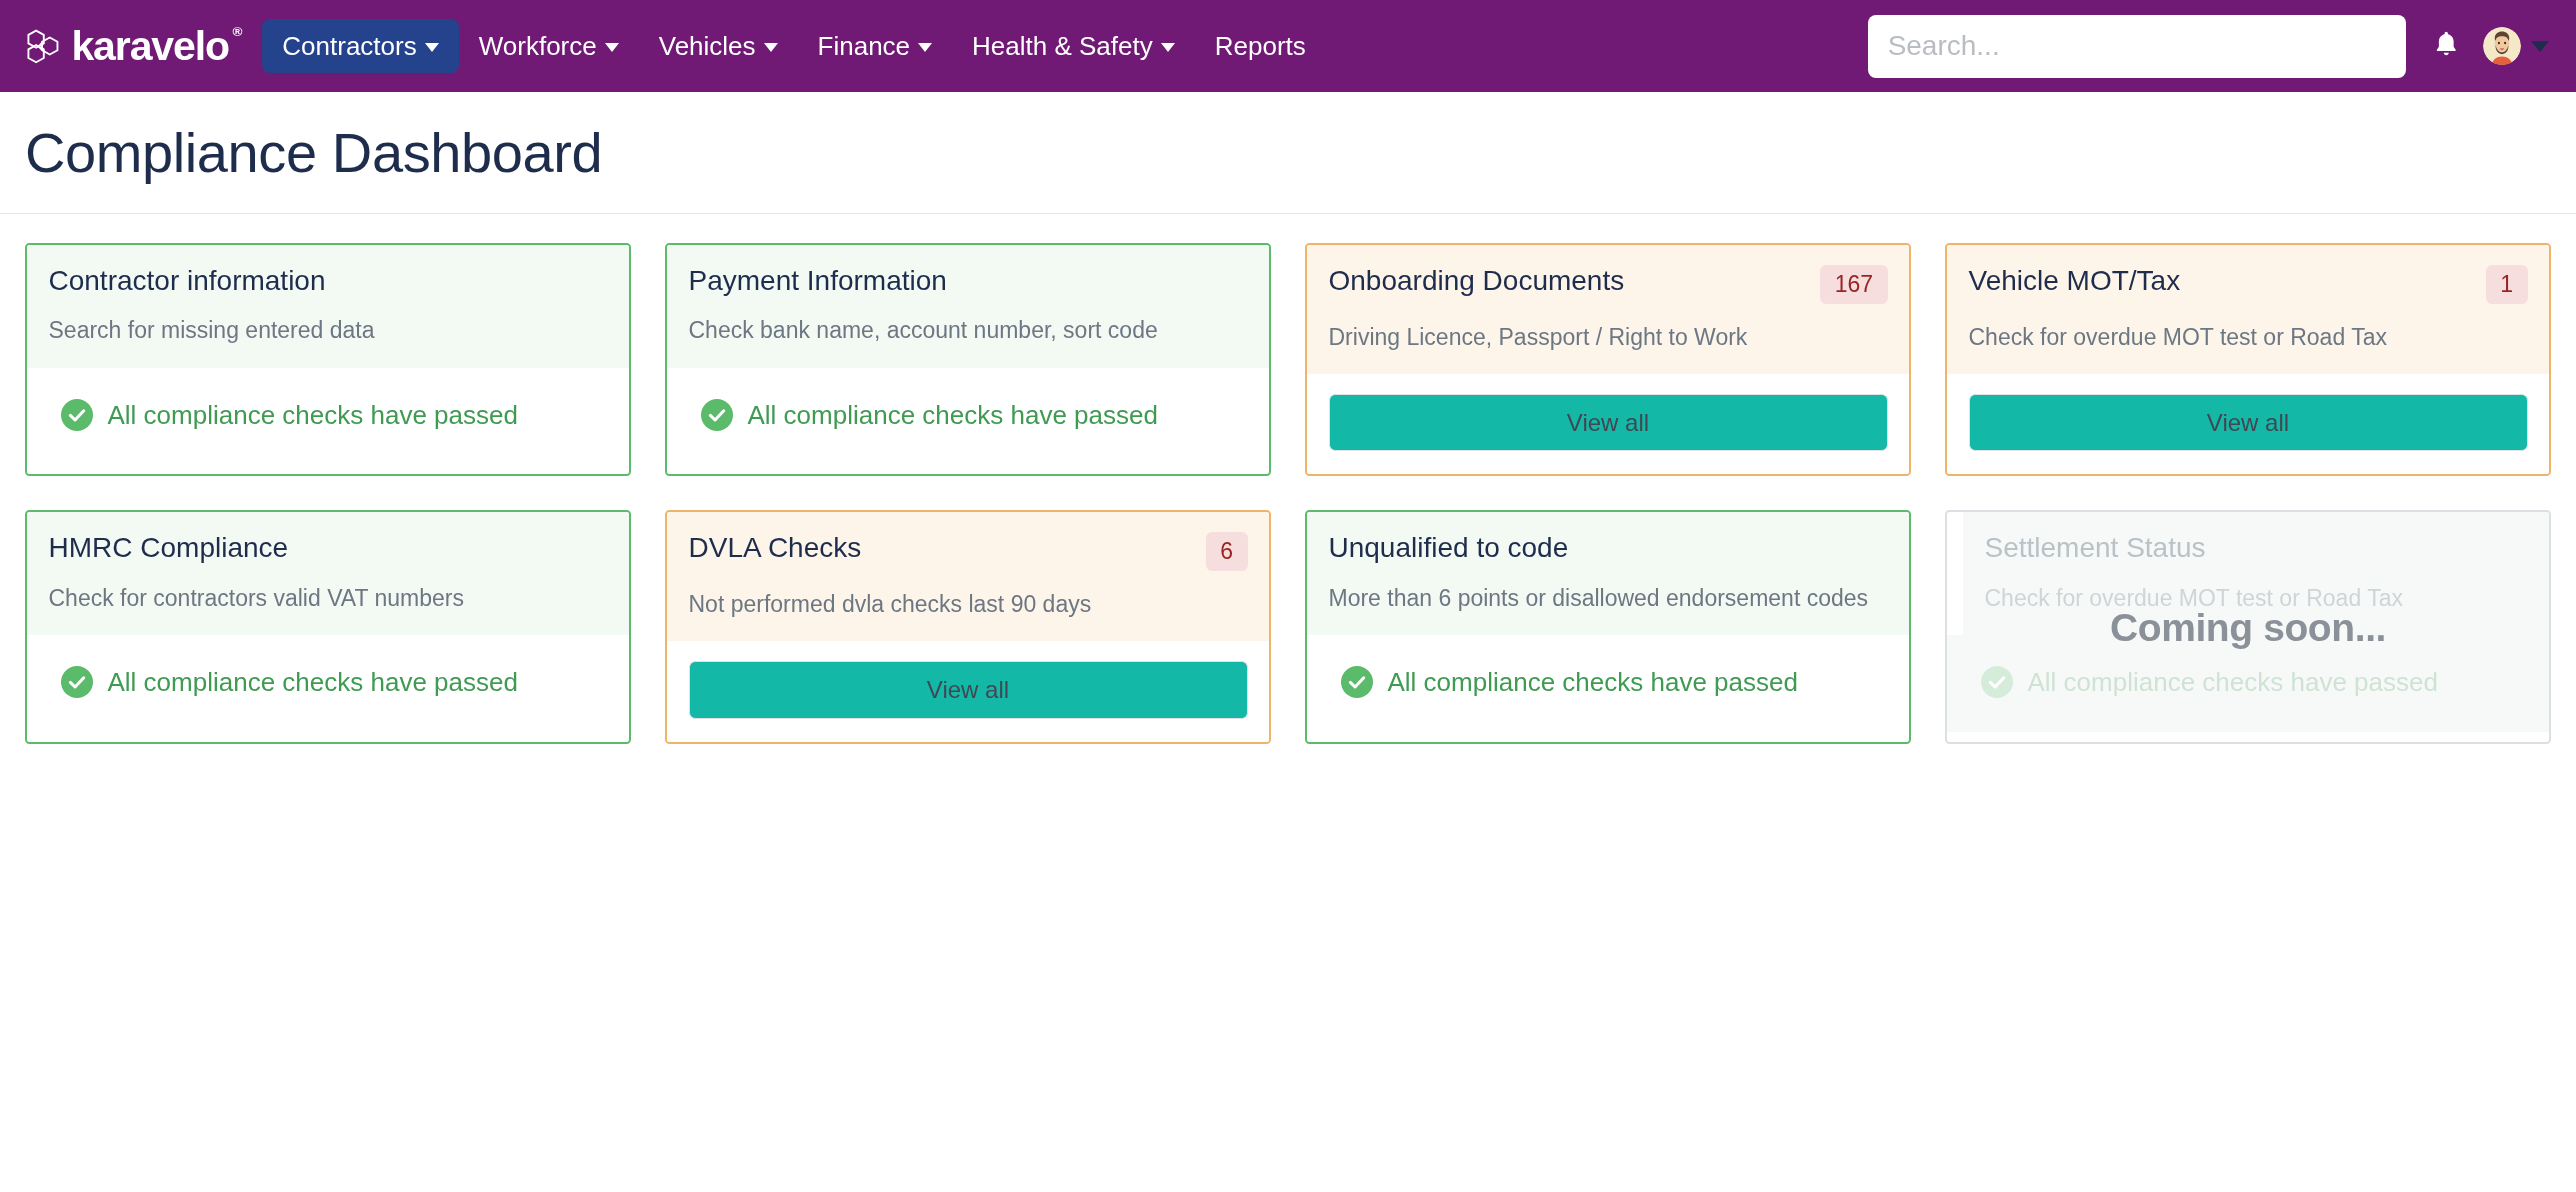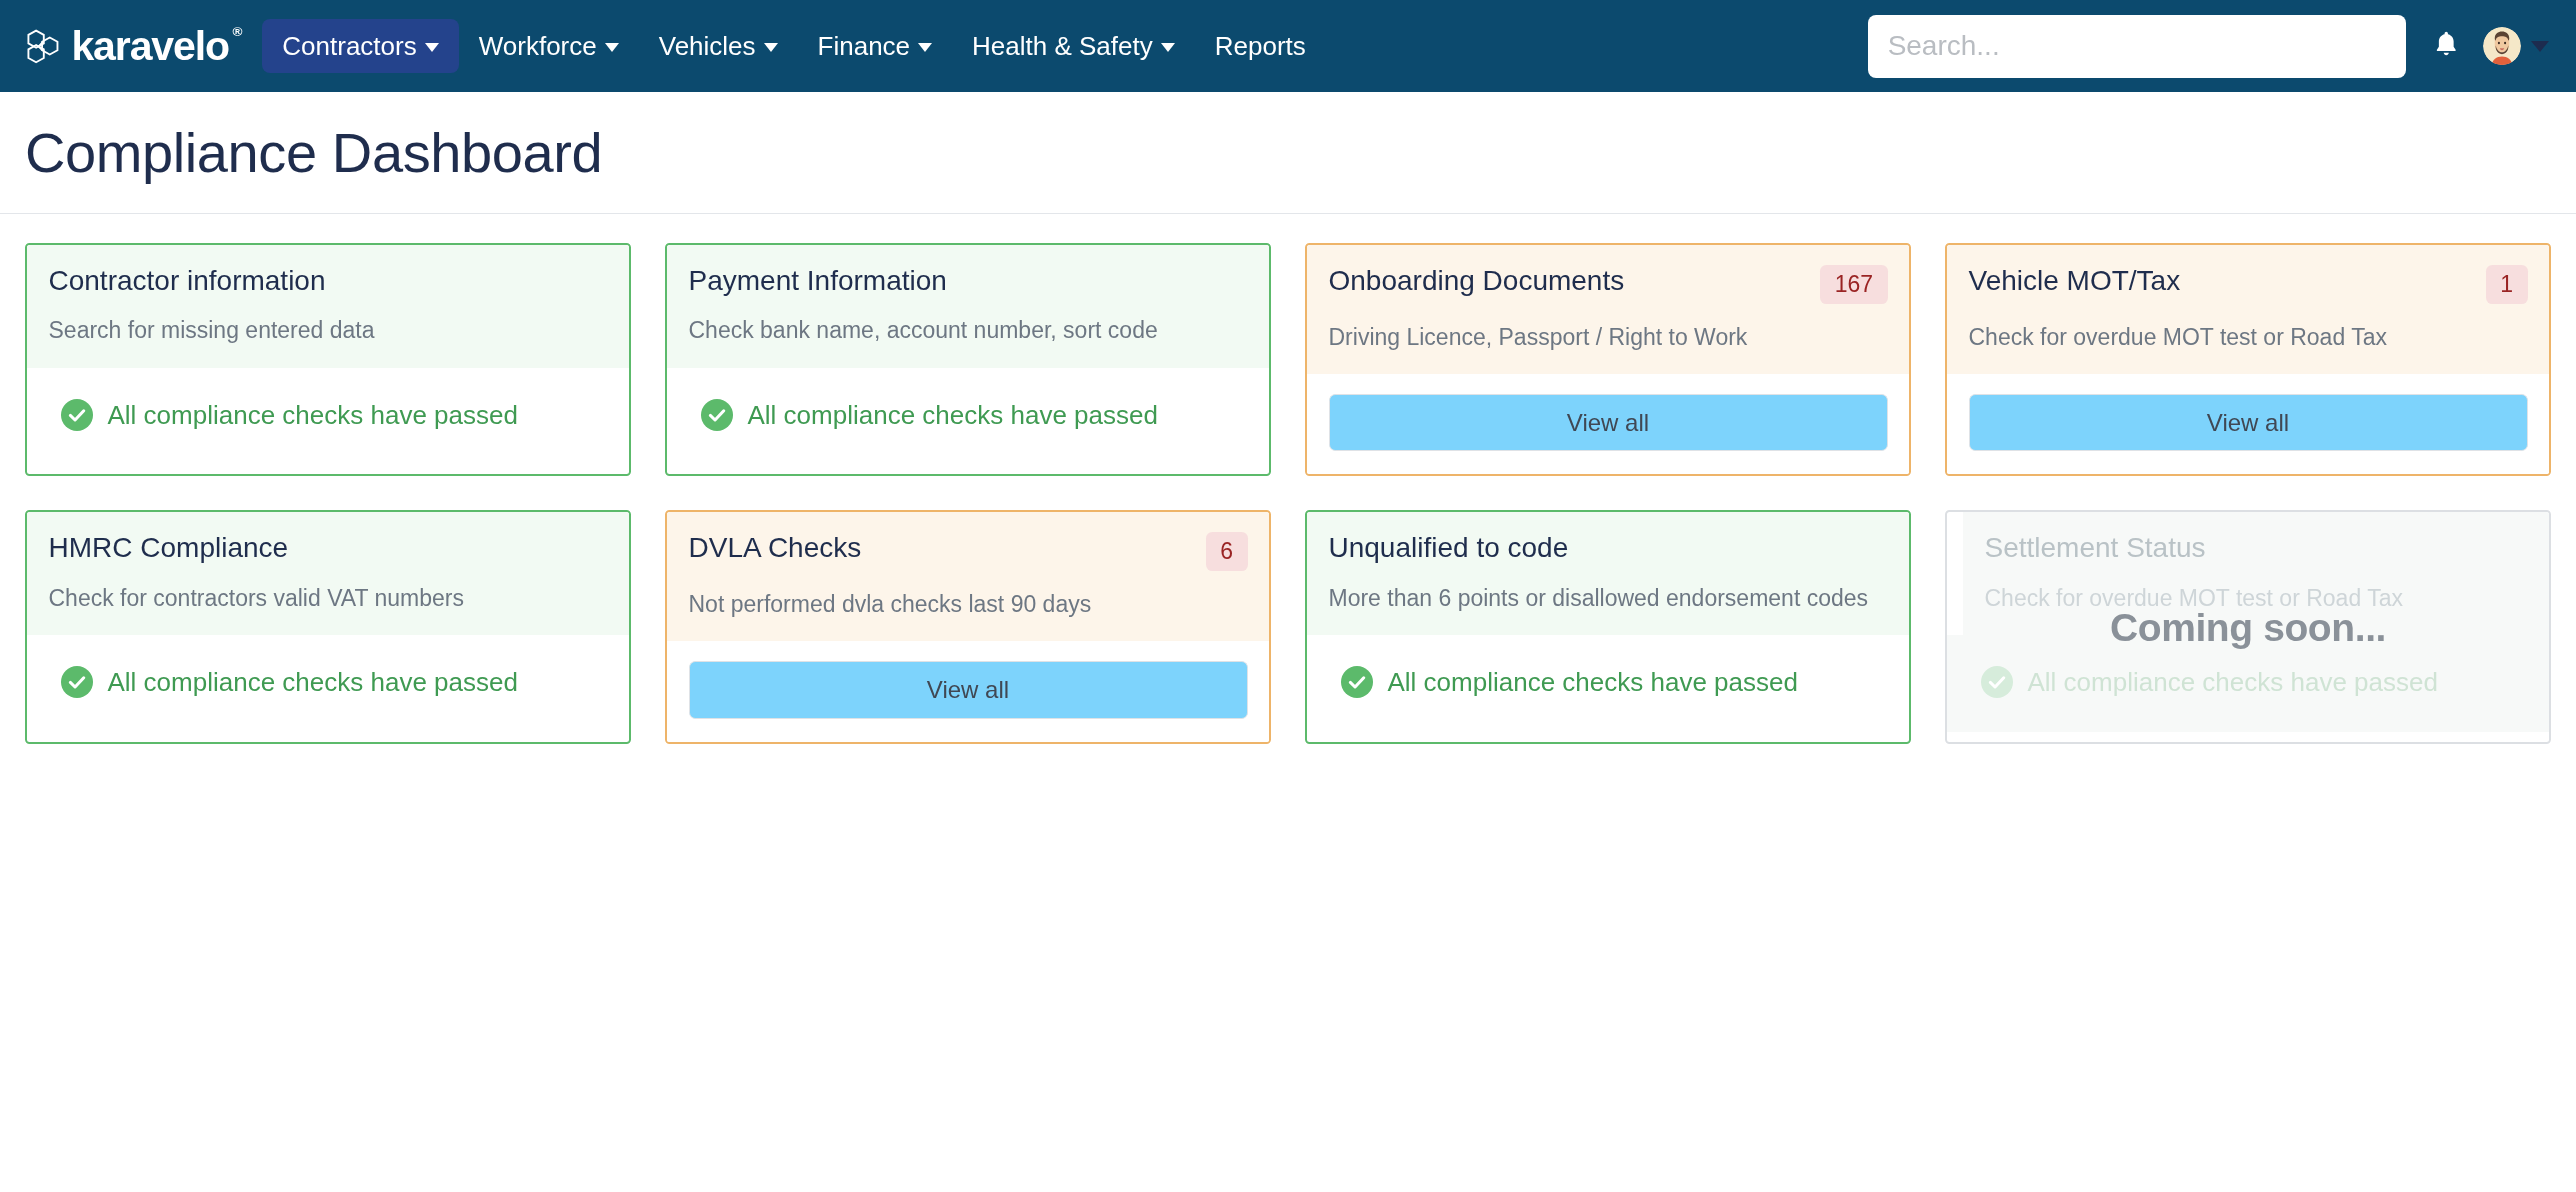--- a/index.html
+++ b/index.html
@@ -8,21 +8,21 @@
     width: 2576px;
     height: 1193px;
     background: #ffffff;
     font-family: "Liberation Sans", sans-serif;
     -webkit-font-smoothing: antialiased;
   }
 
   
   .navbar {
     height: 92px;
-    background: #0c4a6e;
+    background: #701a75;
     display: flex;
     align-items: center;
     padding: 0 23px 0 25px;
     position: relative;
   }
 
   .brand {
     display: flex;
     align-items: center;
     gap: 5.4px;
@@ -221,21 +221,21 @@
   .pass-text {
     font-size: 26px;
     color: #3f9a52;
     line-height: 1.1;
   }
   .card.off .pass-text { color: #cfe3d4; }
 
   .view-all-btn {
     display: block;
     width: 100%;
-    background: #7dd3fc;
+    background: #14b8a6;
     border: 1.8px solid #dfe2e6;
     border-radius: 6.3px;
     padding: 14.4px 0;
     font-size: 24px;
     font-family: "Liberation Sans", sans-serif;
     color: #404854;
     cursor: pointer;
     text-align: center;
     line-height: 1.1;
   }

